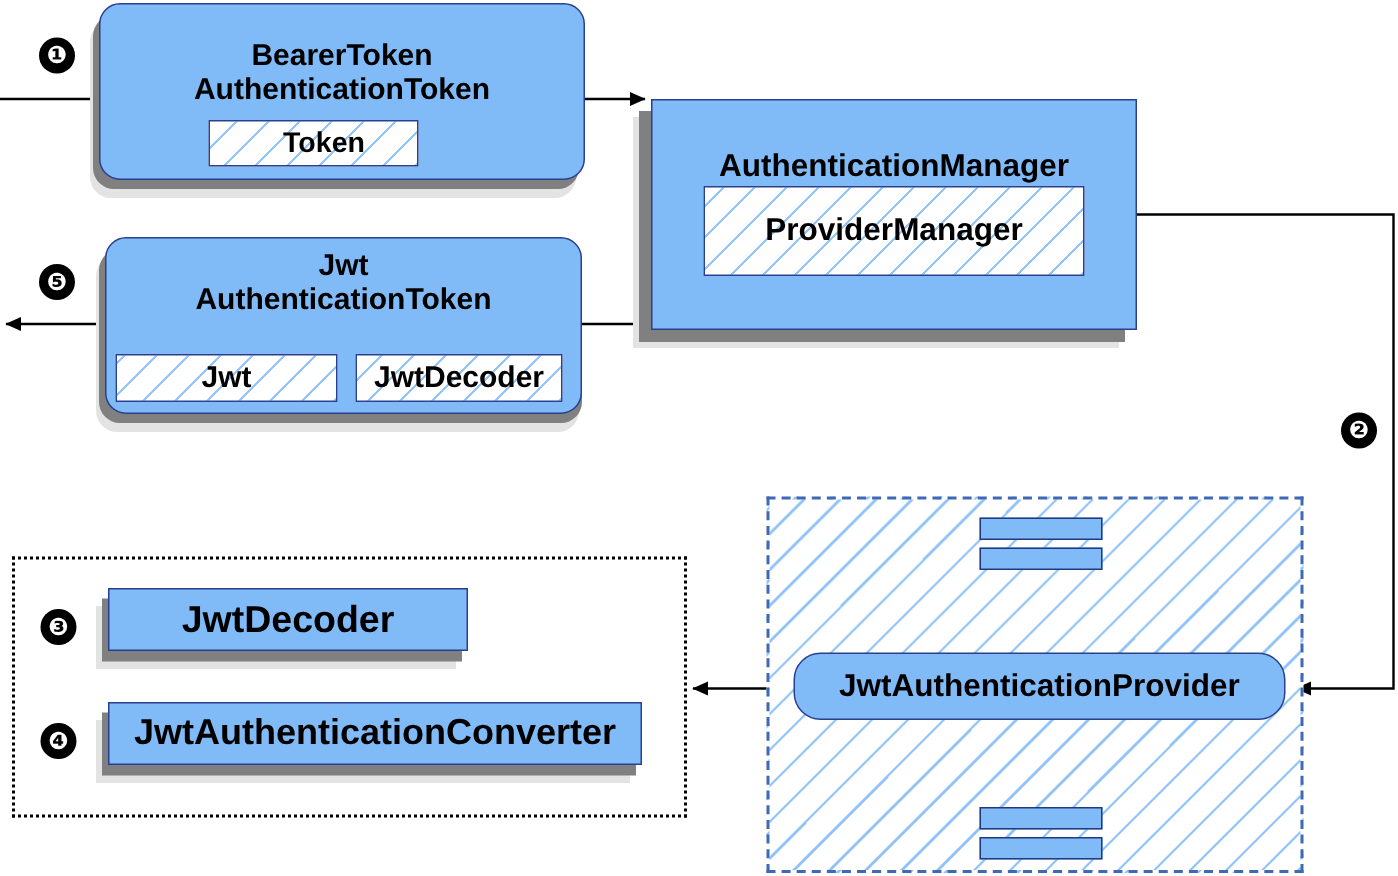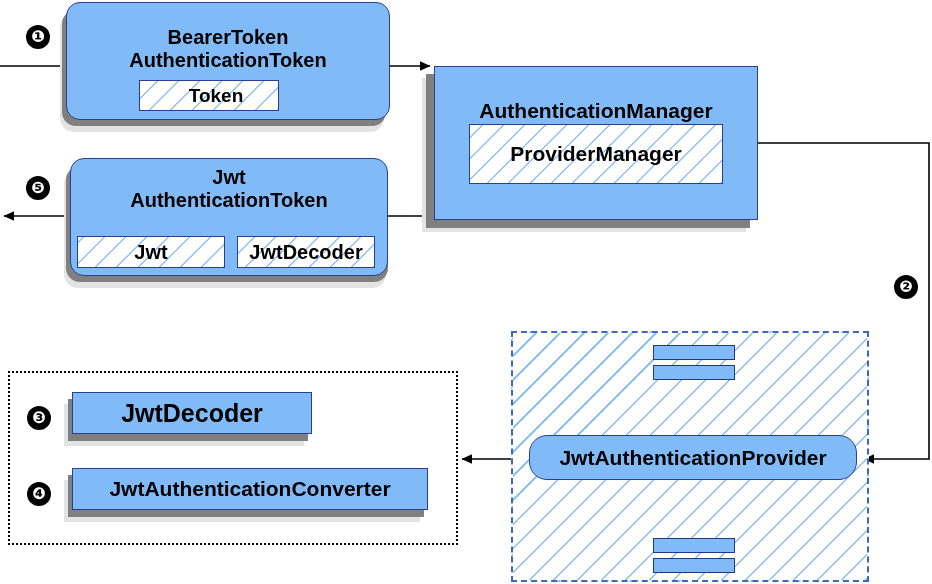--- a/index.html
+++ b/index.html
@@ -204,21 +204,21 @@
 
   <div class="shadow-light" style="left:64px; top:404px; width:240px; height:42px;"></div>
   <div class="shadow-dark" style="left:68px; top:399px; width:240px; height:42px;"></div>
   <div class="node" style="left:72px; top:392px; width:240px; height:42px; justify-content:center;">
     <div class="title" style="font-size:25px;">JwtDecoder</div>
   </div>
 
   <div class="shadow-light" style="left:64px; top:480px; width:356px; height:42px;"></div>
   <div class="shadow-dark" style="left:68px; top:475px; width:356px; height:42px;"></div>
   <div class="node" style="left:72px; top:468px; width:356px; height:42px; justify-content:center;">
-    <div class="title" style="font-size:21px;text-align:center;">JwtAuthenticationConverter</div>
+    <div class="title" style="font-size:24px;text-align:center;">JwtAuthenticationConverter</div>
   </div>
 
   <div class="badge" style="left:26px; top:25px;">❶</div>
   <div class="badge" style="left:26px; top:176px;">❺</div>
   <div class="badge" style="left:894px; top:275px;">❷</div>
   <div class="badge" style="left:27px; top:406px;">❸</div>
   <div class="badge" style="left:27px; top:482px;">❹</div>
 
 </div>
 

